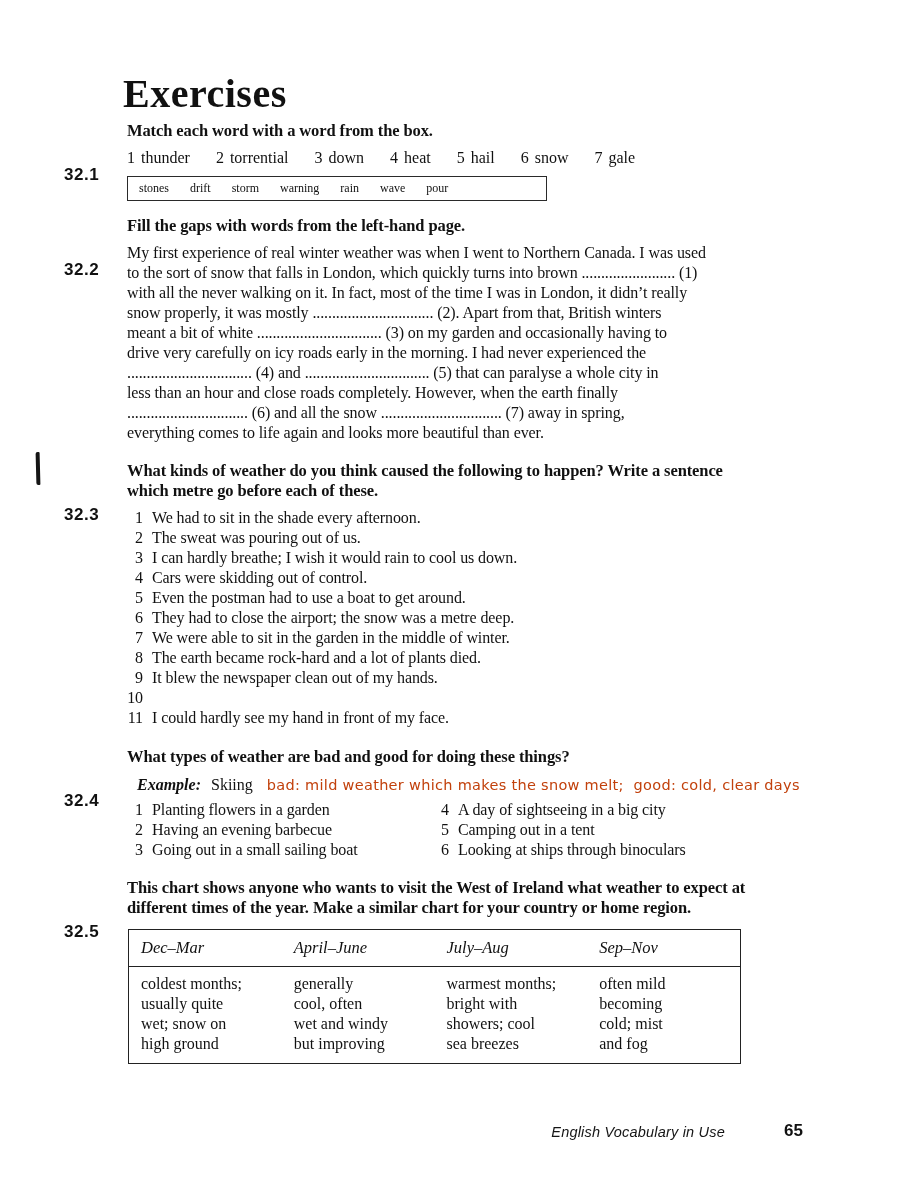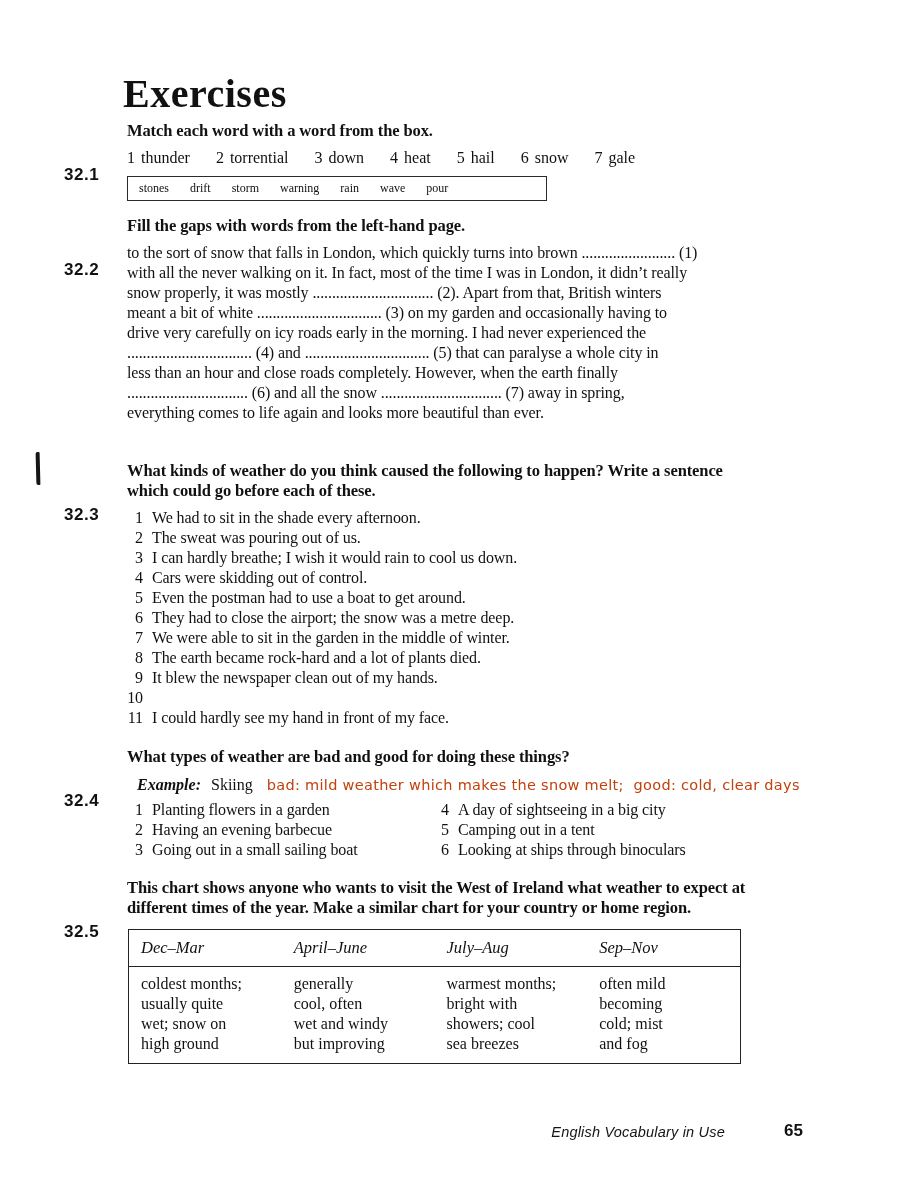--- a/index.html
+++ b/index.html
@@ -131,38 +131,39 @@
         <span>pour</span>
       </div>
     </div>
   </div>
 
   <div class="section" style="top:216px;">
     <div class="sec-label">32.2</div>
     <div class="sec-body">
       <div class="sec-heading">Fill the gaps with words from the left-hand page.</div>
       <div class="gap-para">
+        <div class="body-line">My first experience of real winter weather was when I went to Northern Canada. I was used</div>
         <div class="body-line">to the sort of snow that falls in London, which quickly turns into brown ........................ (1)</div>
         <div class="body-line">with all the never walking on it. In fact, most of the time I was in London, it didn’t really</div>
         <div class="body-line">snow properly, it was mostly ............................... (2). Apart from that, British winters</div>
         <div class="body-line">meant a bit of white ................................ (3) on my garden and occasionally having to</div>
         <div class="body-line">drive very carefully on icy roads early in the morning. I had never experienced the</div>
         <div class="body-line">................................ (4) and ................................ (5) that can paralyse a whole city in</div>
         <div class="body-line">less than an hour and close roads completely. However, when the earth finally</div>
         <div class="body-line">............................... (6) and all the snow ............................... (7) away in spring,</div>
         <div class="body-line">everything comes to life again and looks more beautiful than ever.</div>
       </div>
     </div>
   </div>
 
   <div class="section" style="top:461px;">
     <div class="sec-label">32.3</div>
     <div class="sec-body">
       <div class="sec-heading">What kinds of weather do you think caused the following to happen? Write a sentence</div>
-      <div class="sec-heading"><span>which could go </span><span style="">before</span><span> each of these.</span></div>
+      <div class="sec-heading"><span>which metre go </span><span style="">before</span><span> each of these.</span></div>
       <div class="item-list" style="margin-top:7px;">
         <div class="ex-item">
             <span class="item-num">1</span>
             <span>We had to sit in the shade every afternoon.</span>
           </div>
         <div class="ex-item">
             <span class="item-num">2</span>
             <span>The sweat was pouring out of us.</span>
           </div>
         <div class="ex-item">

